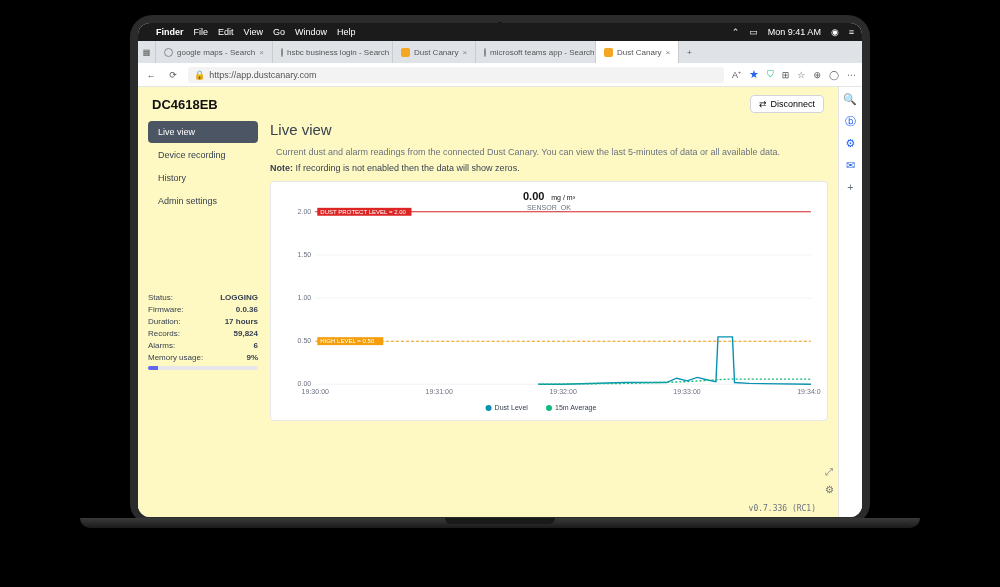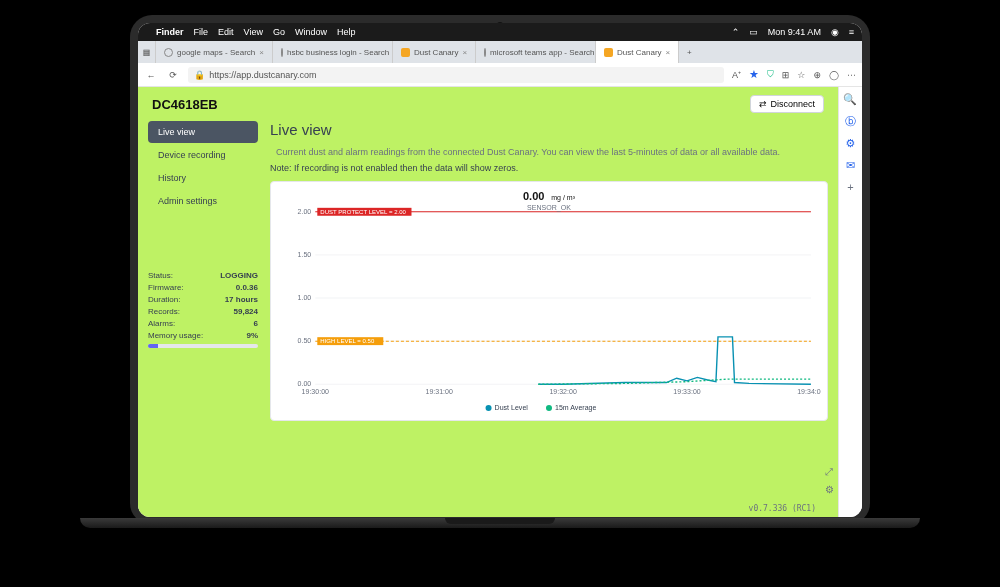--- a/index.html
+++ b/index.html
@@ -34,41 +34,41 @@
 .addr .btn { width: 14px; text-align: center; cursor: pointer; }
 .addr-box { flex: 1; display: flex; align-items: center; gap: 4px; background: #f3f3f3; border-radius: 3px; padding: 3px 6px; }
 .addr-icons { display: flex; gap: 8px; align-items: center; }
 .star { color: #2563eb; font-size: 11px; }
 
 
 .edge-side { position: absolute; right: 0; top: 64px; bottom: 0; width: 24px; background: #fff; border-left: 1px solid #e5e5e5; display: flex; flex-direction: column; align-items: center; gap: 10px; padding-top: 6px; font-size: 11px; color: #2563eb; }
 .edge-side .ico { width: 12px; height: 12px; display:flex; align-items:center; justify-content:center; }
 
 
-.content { position: absolute; top: 64px; left: 0; right: 24px; bottom: 0; background: #bef264; overflow: hidden; }
+.content { position: absolute; top: 64px; left: 0; right: 24px; bottom: 0; background: #fef9c3; overflow: hidden; }
 .topbar { display: flex; justify-content: space-between; align-items: center; padding: 8px 14px; }
 .dev-id { font-weight: 700; font-size: 13px; color: #111; }
 .disconnect { border: 1px solid #d1d5db; background: #fff; border-radius: 4px; padding: 3px 8px; font-size: 9px; display: flex; align-items: center; gap: 4px; cursor: pointer; }
 
 .main { display: flex; padding: 0 10px; gap: 12px; }
 .sidebar { width: 110px; font-size: 9px; }
 .nav-item { padding: 6px 10px; border-radius: 4px; color: #374151; cursor: pointer; margin-bottom: 1px; }
 .nav-item.active { background: #4b5563; color: #fff; }
 
-.stats { margin-top: 58px; font-size: 8px; color: #374151; }
+.stats { margin-top: 80px; font-size: 8px; color: #374151; }
 .stat-row { display: flex; justify-content: space-between; line-height: 1.5; }
 .stat-row .v { font-weight: 700; }
 .mem-bar { height: 4px; background: #e5e7eb; border-radius: 2px; margin-top: 2px; overflow: hidden; }
 .mem-fill { height: 100%; width: 9%; background: #6366f1; }
 
 .panel { flex: 1; }
 .panel-title { font-size: 15px; color: #374151; margin-bottom: 8px; font-weight: 400; }
 .panel-desc { font-size: 9px; color: #6b7280; line-height: 1.5; margin-bottom: 3px; margin-left: 6px; }
 .panel-note { font-size: 9px; color: #374151; margin-bottom: 8px; }
-.panel-note b { font-weight: 400; }
+.panel-note b { font-weight: 700; }
 
 .chart-wrap { border: 1px solid #e5e7eb; border-radius: 4px; padding: 6px; background: #fff; position: relative; height: 240px; }
 .chart-wrap svg { width: 100%; height: 100%; }
 
 .version { position: absolute; right: 22px; bottom: 4px; font-size: 8px; font-family: monospace; color: #6b7280; }
 .corner-icons { position: absolute; right: 4px; bottom: 22px; display: flex; flex-direction: column; gap: 6px; font-size: 10px; color: #6b7280; }
 
 .y-tick-label { font-size: 7px; fill: #6b7280; text-anchor: end; }
 .x-tick-label { font-size: 7px; fill: #6b7280; text-anchor: middle; }
 .threshold-label { font-size: 6px; fill: #fff; }

